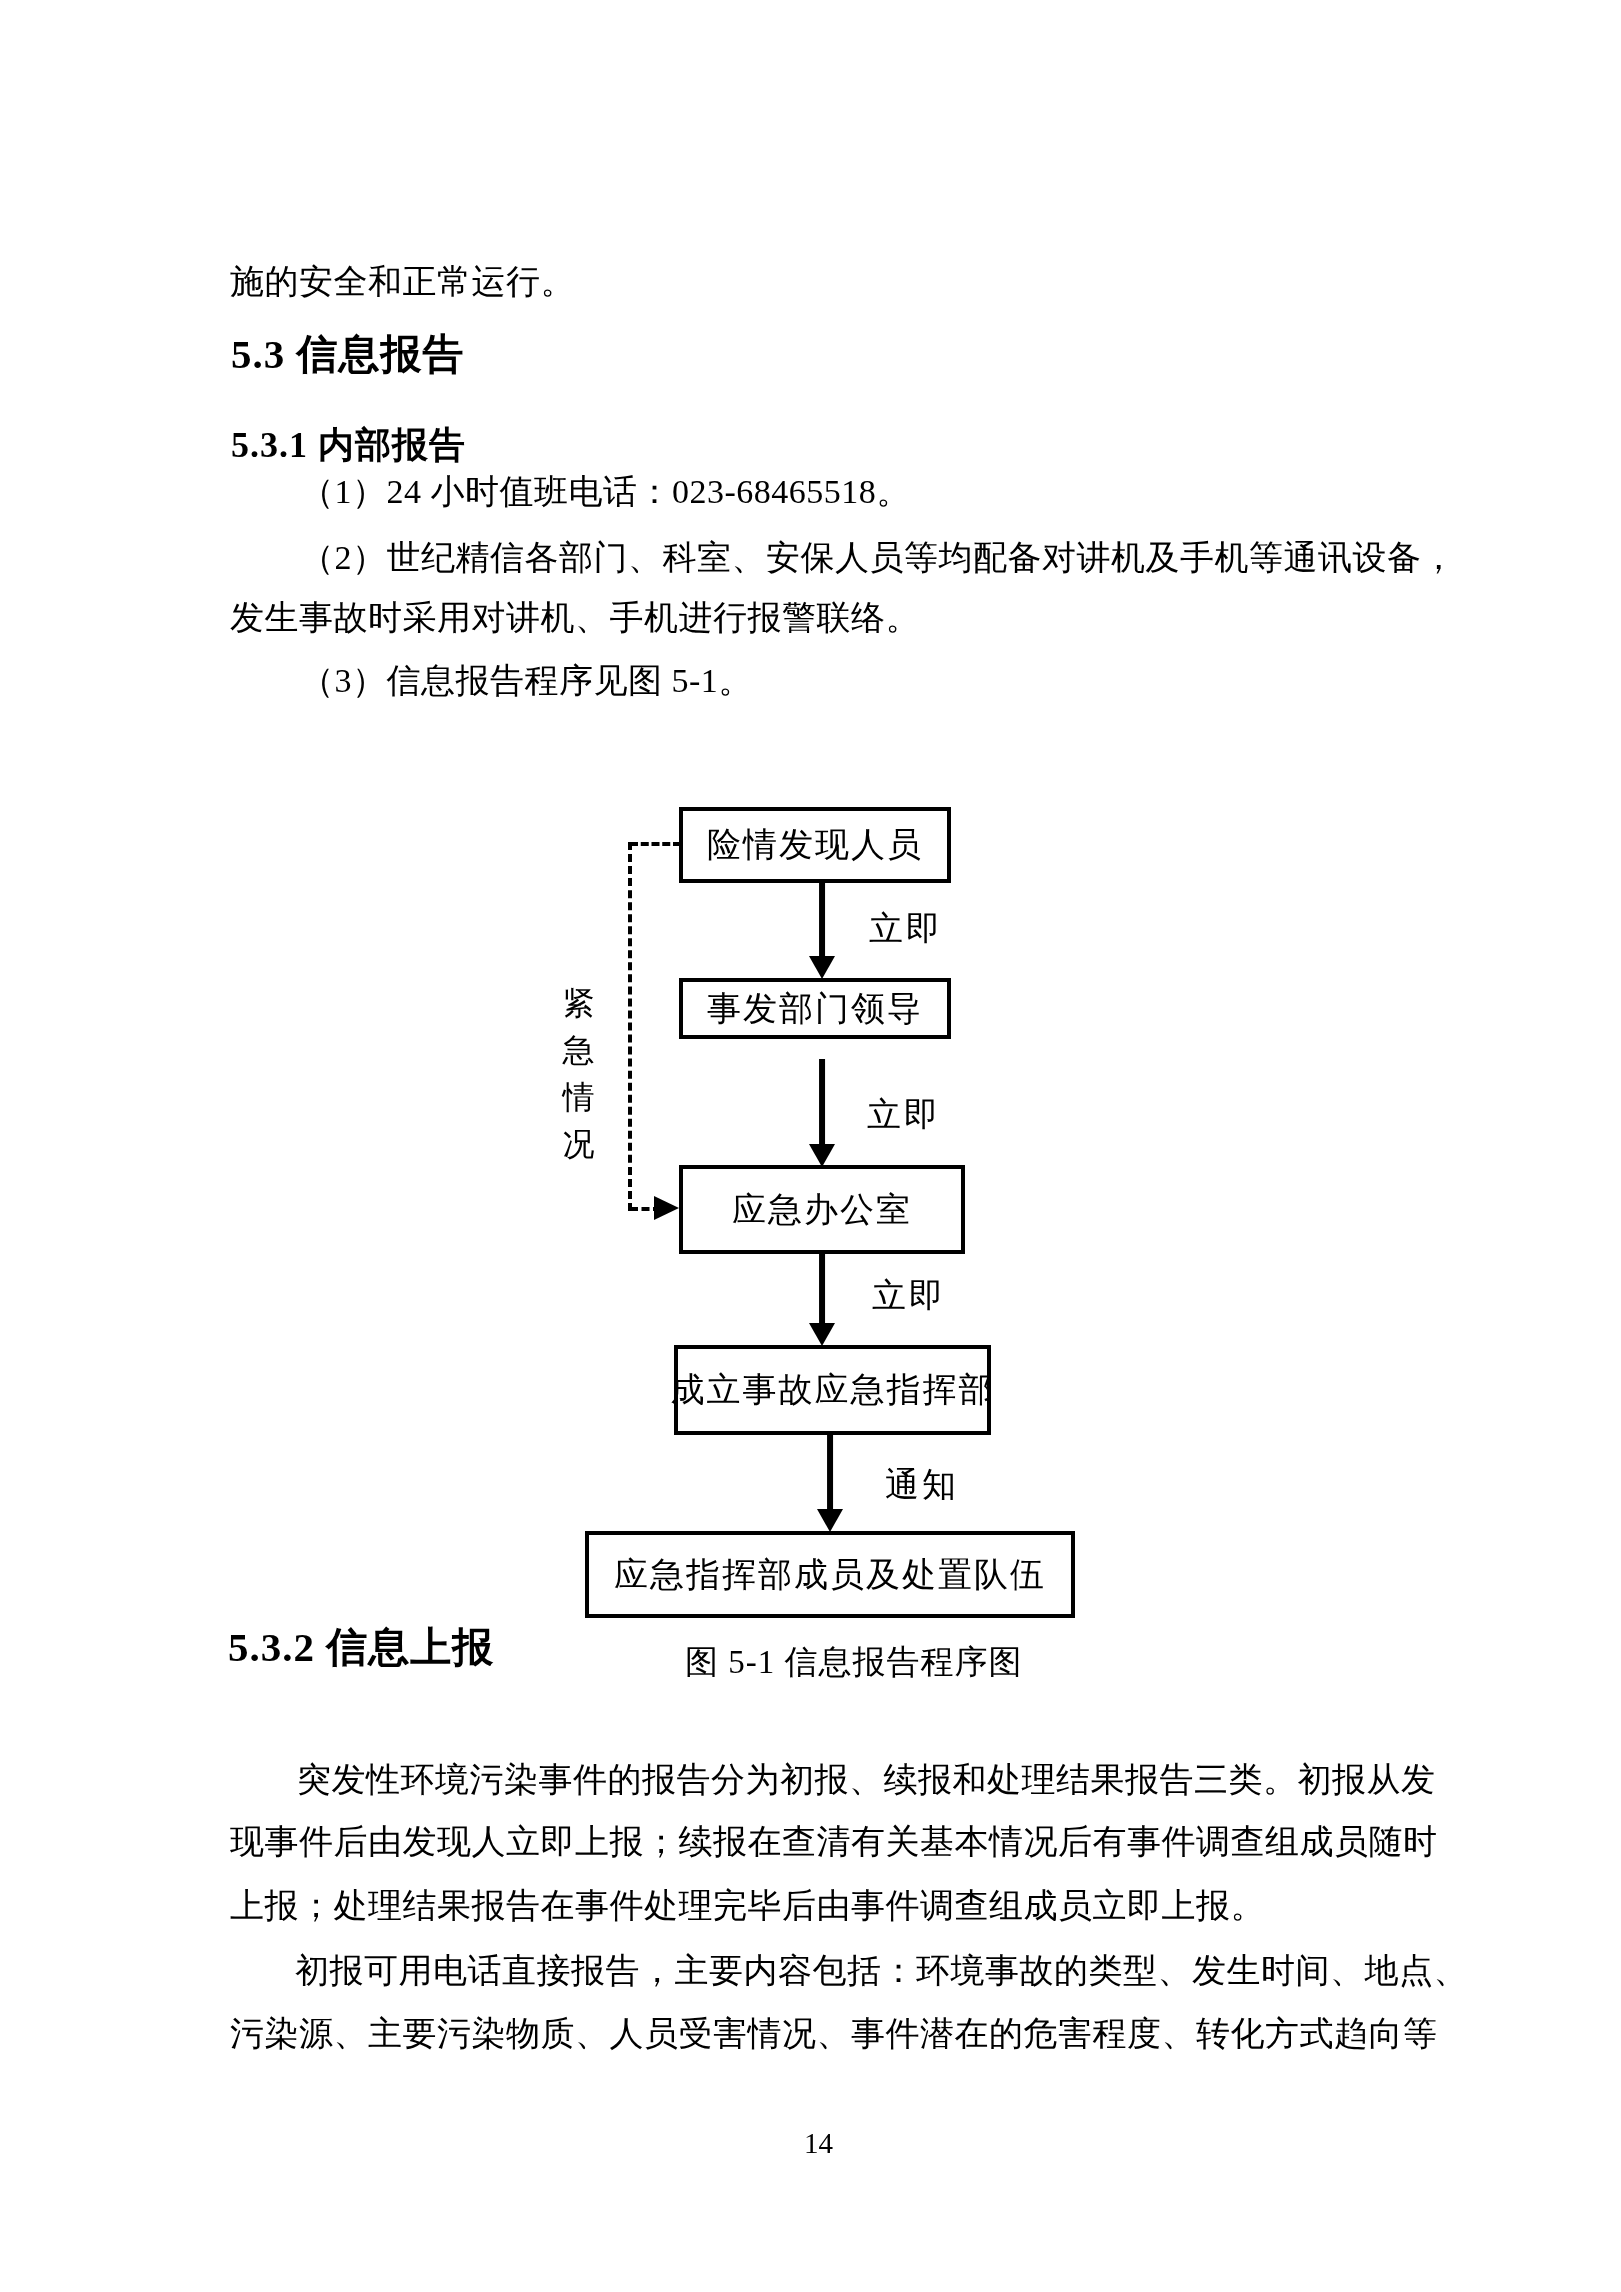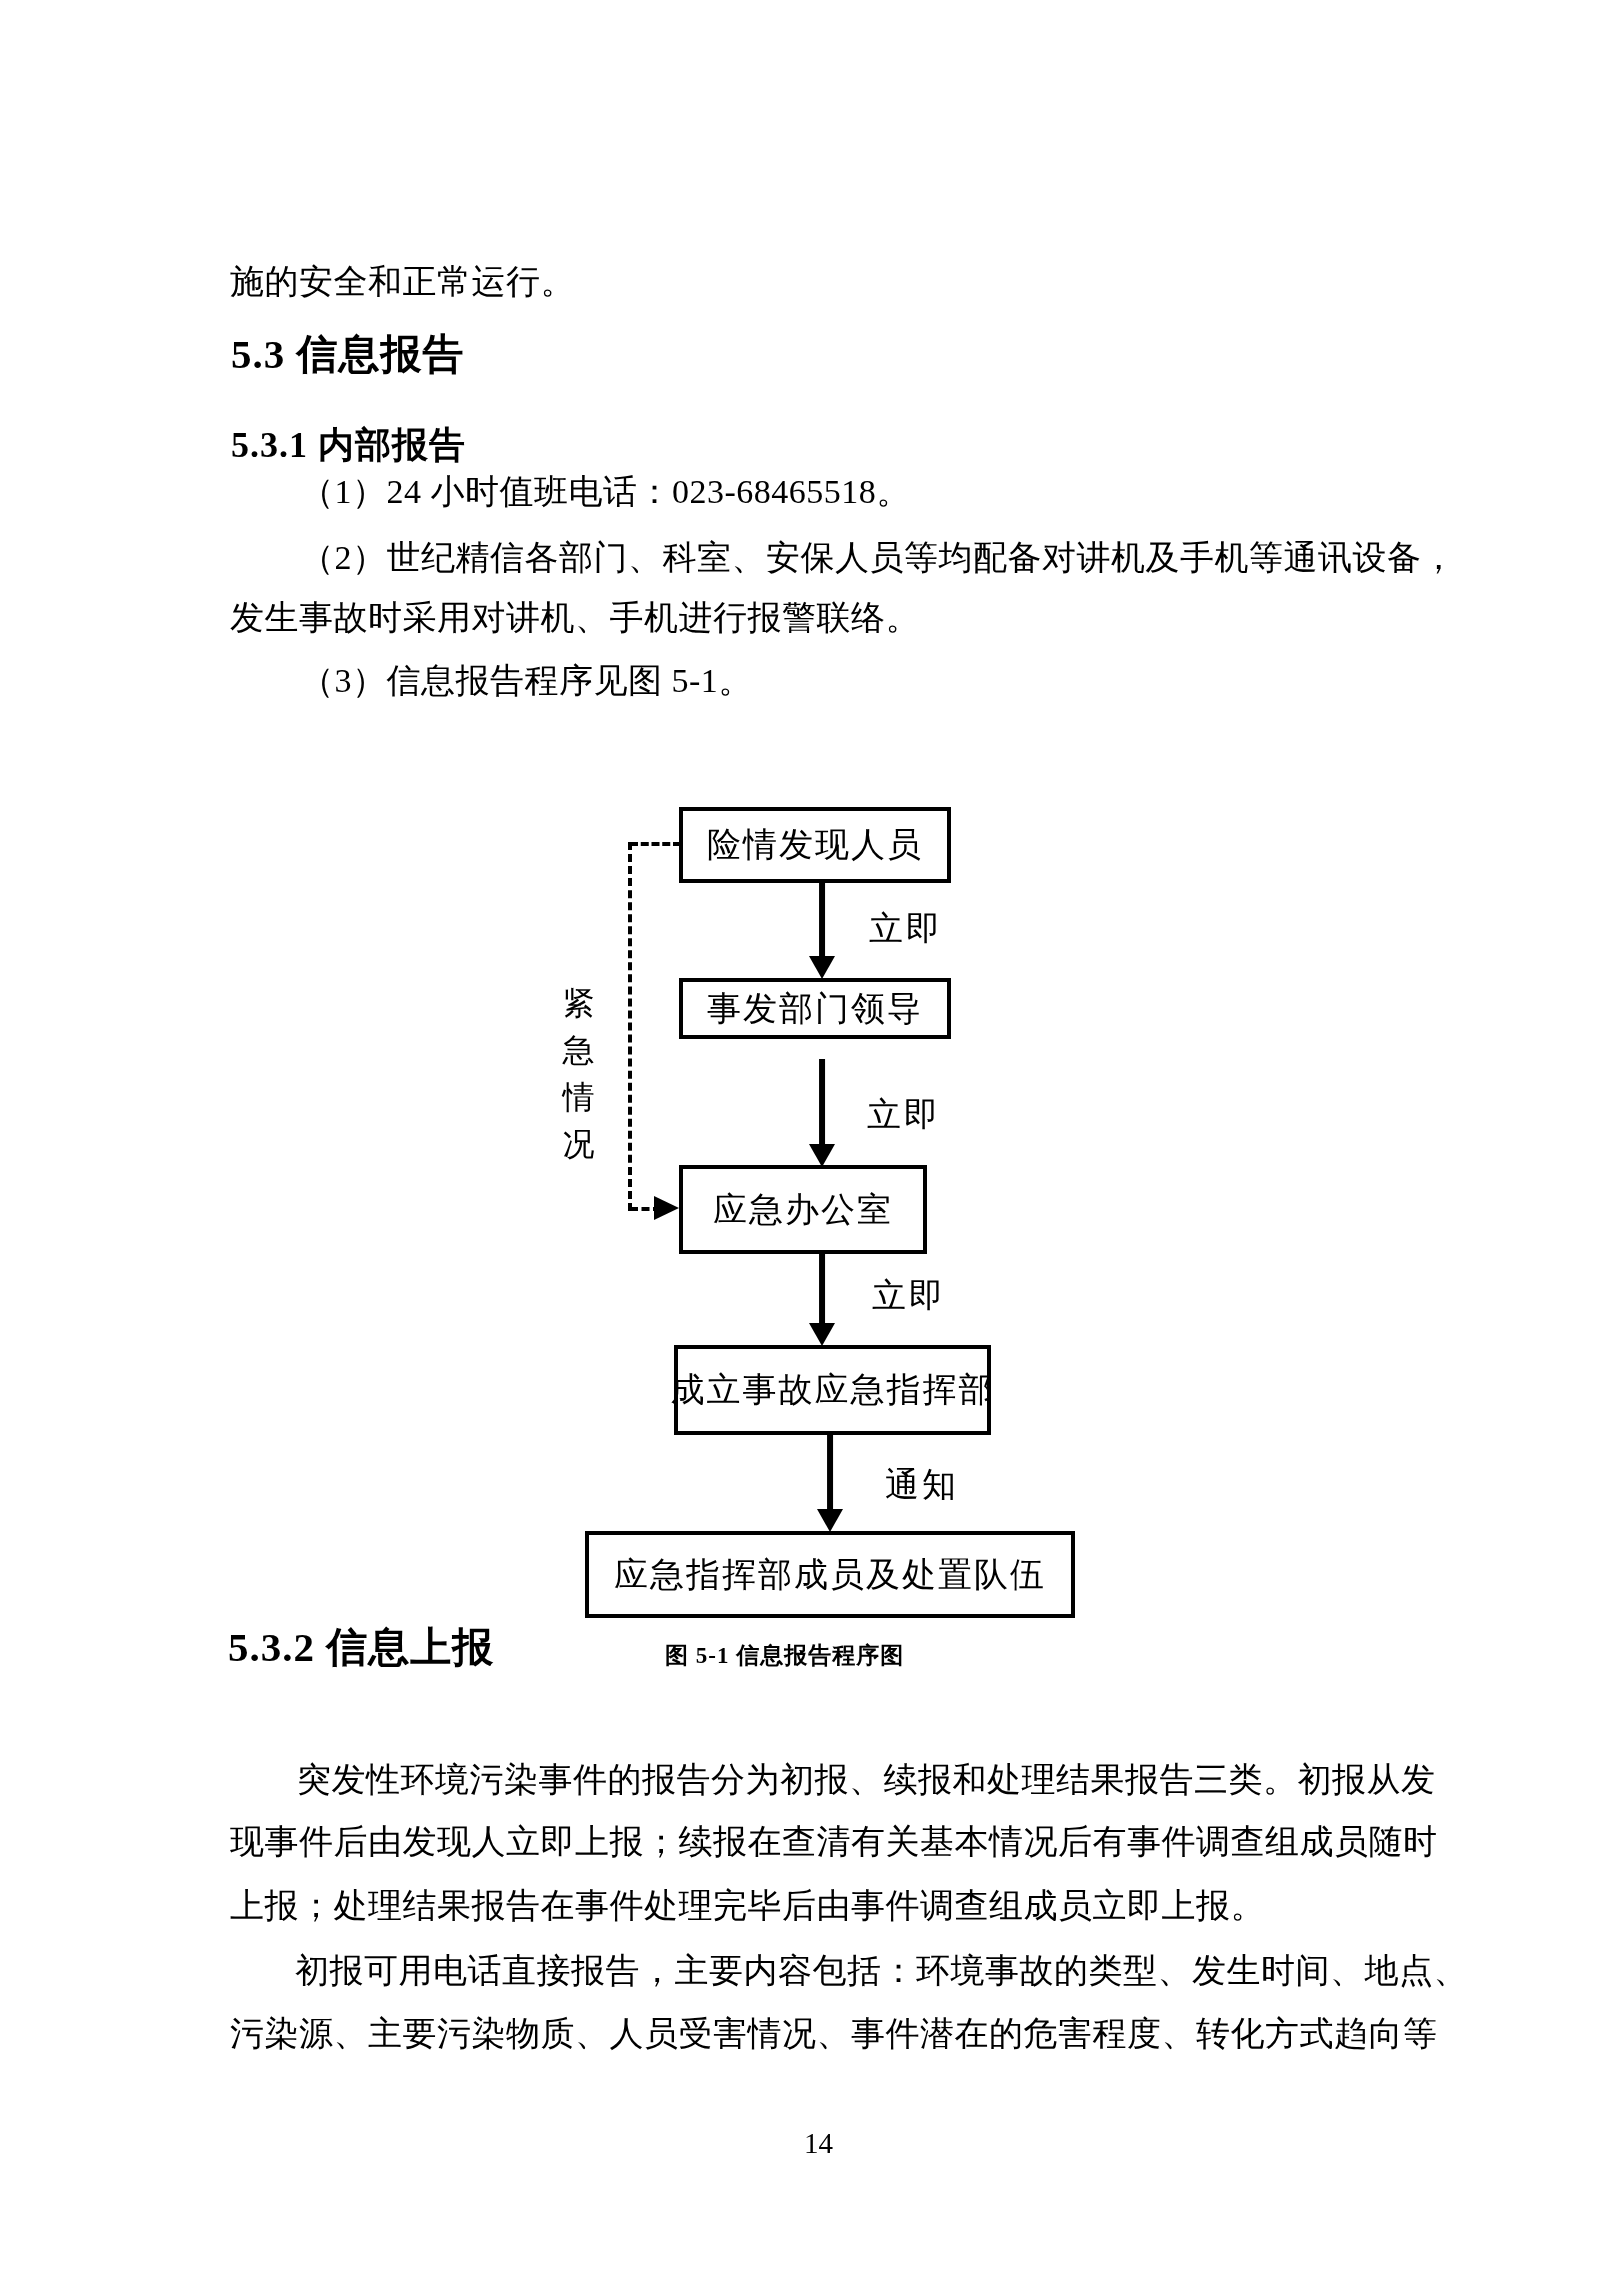--- a/index.html
+++ b/index.html
@@ -90,24 +90,25 @@
   .side-label{
     position:absolute;
     width:39px;
     font-size:32px;
     line-height:47px;
     word-break:break-all;
     text-align:center;
   }
   .caption{
     position:absolute;
-    font-size:23px;
-    font-weight:bold;
+    font-size:33px;
+    font-weight:normal;
     letter-spacing:1px;
     white-space:nowrap;
+    margin-left:20px;
   }
   .pagenum{
     position:absolute;
     left:0;right:0;
     text-align:center;
     font-size:29px;
   }
 </style>
 </head>
 <body>
@@ -127,21 +128,21 @@
   <div>
 
     <div class="dash-h" style="left:630px;top:842px;width:51px;"></div>
     <div class="dash-v" style="left:628px;top:842px;height:369px;"></div>
     <div class="dash-h" style="left:630px;top:1207px;width:31px;"></div>
     <div class="dash-head" style="left:654px;top:1196px;"></div>
     <div class="side-label" style="left:559px;top:980px;">紧急情况</div>
 
     <div class="flownode" style="left:679px;top:807px;width:272px;height:76px;">险情发现人员</div>
     <div class="flownode" style="left:679px;top:978px;width:272px;height:61px;">事发部门领导</div>
-    <div class="flownode" style="left:679px;top:1165px;width:248px;height:89px;">应急办公室</div>
+    <div class="flownode" style="left:679px;top:1165px;width:286px;height:89px;">应急办公室</div>
     <div class="flownode" style="left:674px;top:1345px;width:317px;height:90px;">成立事故应急指挥部</div>
     <div class="flownode" style="left:585px;top:1531px;width:490px;height:87px;">应急指挥部成员及处置队伍</div>
 
     <div class="arrow" style="left:808px;top:882px;width:27.4px;height:97px;">
       <div class="shaft" style="height:76px;"></div>
         <div class="head"></div>
     </div>
     <div class="arrow" style="left:808px;top:1059px;width:27.4px;height:108px;">
       <div class="shaft" style="height:87px;"></div>
         <div class="head"></div>

